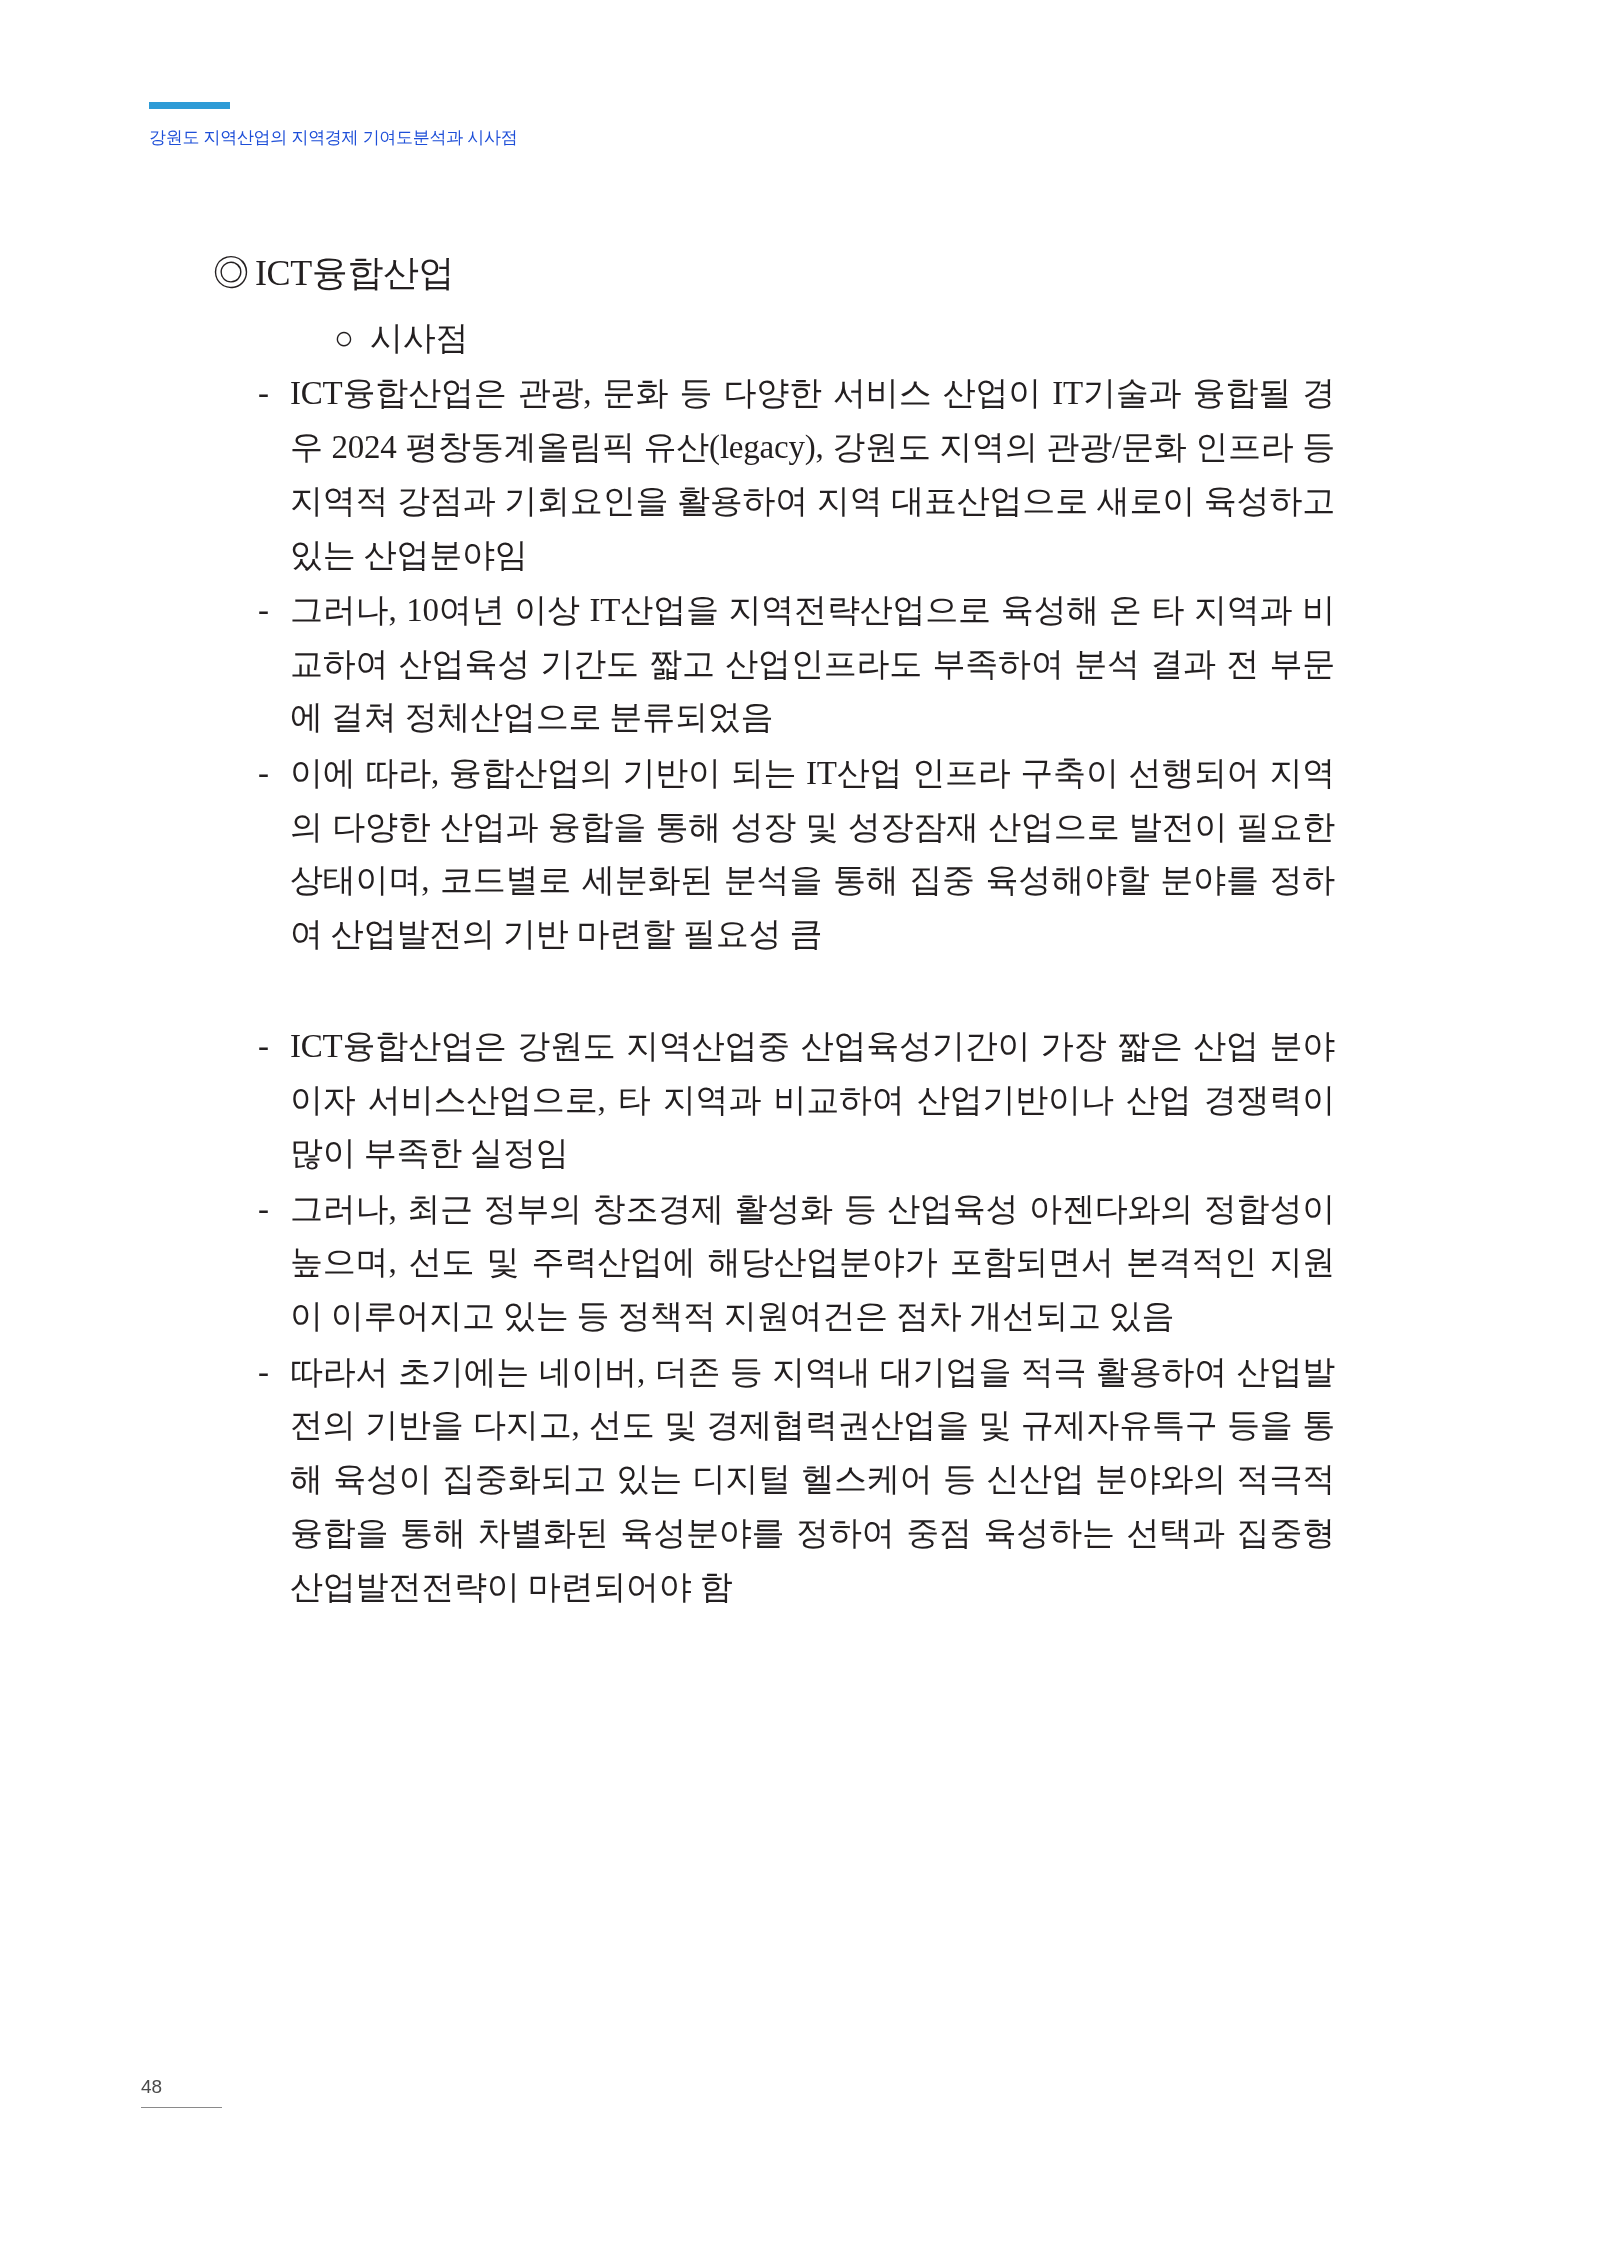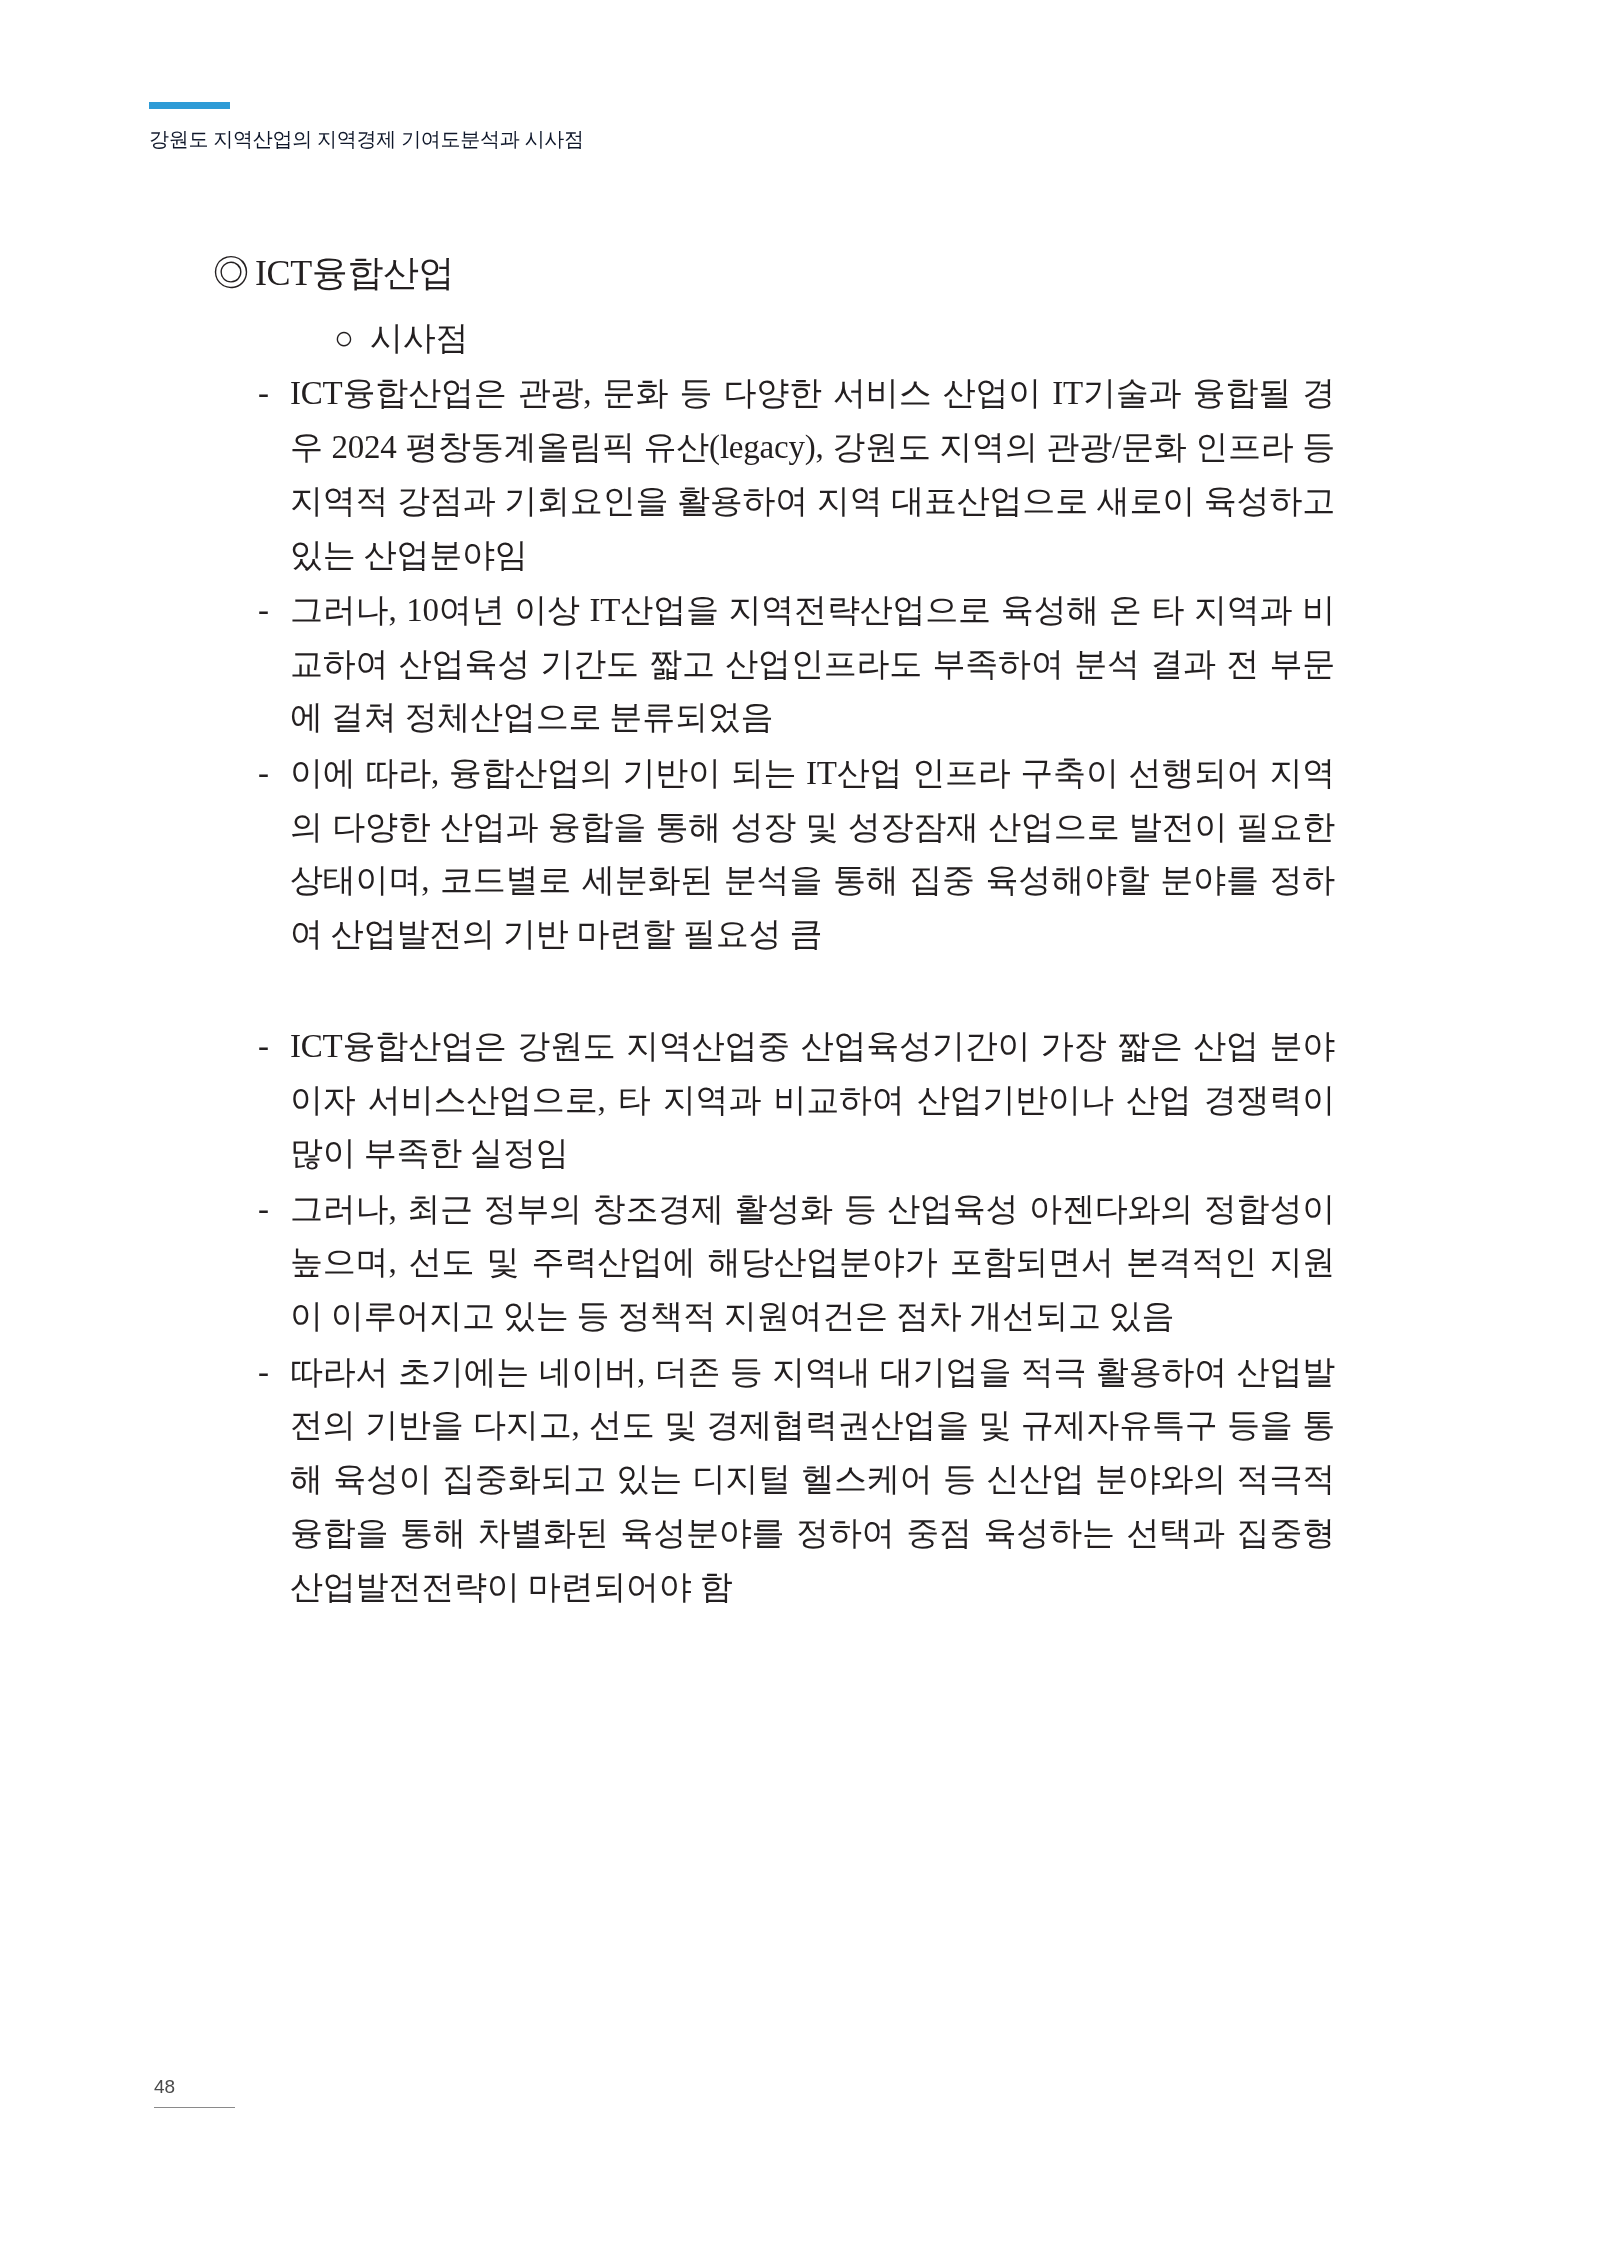--- a/index.html
+++ b/index.html
@@ -30,23 +30,23 @@
     width: 1160px;
   }
   .header-rule {
     width: 81px;
     height: 6.5px;
     background: #2e9bd6;
     margin-bottom: 17.4px;
   }
   .header-title {
     font-family: "Liberation Sans", sans-serif;
-    font-size: 20px;
+    font-size: 17px;
     letter-spacing: -0.3px;
-    color: #0f172a;
+    color: #1d4ed8;
     white-space: nowrap;
   }
 
   
   .content {
     position: absolute;
     left: 6px;
     top: 250px;
     width: 1619px;
   }
@@ -99,21 +99,21 @@
     top: 0;
   }
 
   .gap {
     height: 55px;
   }
 
   
   .footer {
     position: absolute;
-    left: 154px;
+    left: 141px;
     top: 2076px;
     width: 116px;
   }
   .footer-num {
     font-family: "Liberation Sans", sans-serif;
     font-size: 19px;
     color: #4a4a4a;
     padding-bottom: 8.7px;
   }
   .footer-rule {

